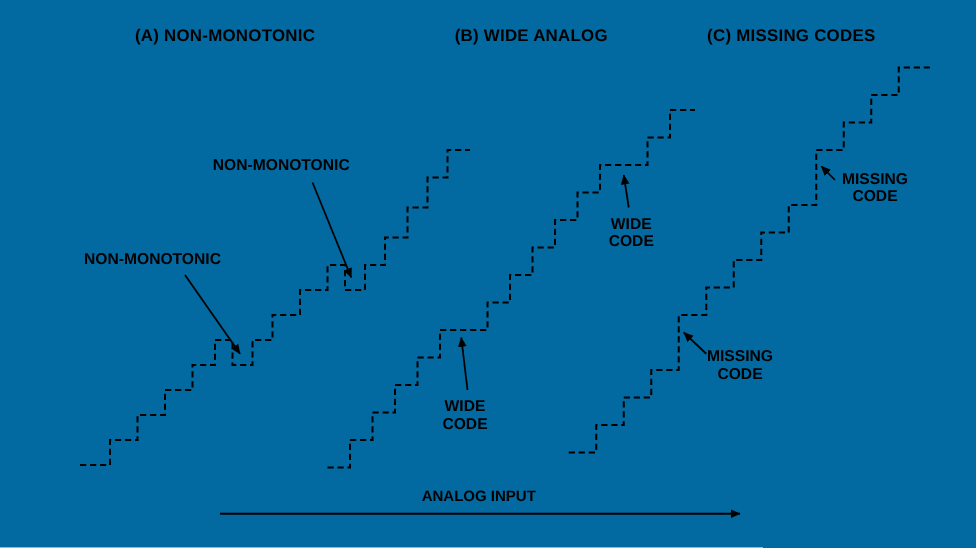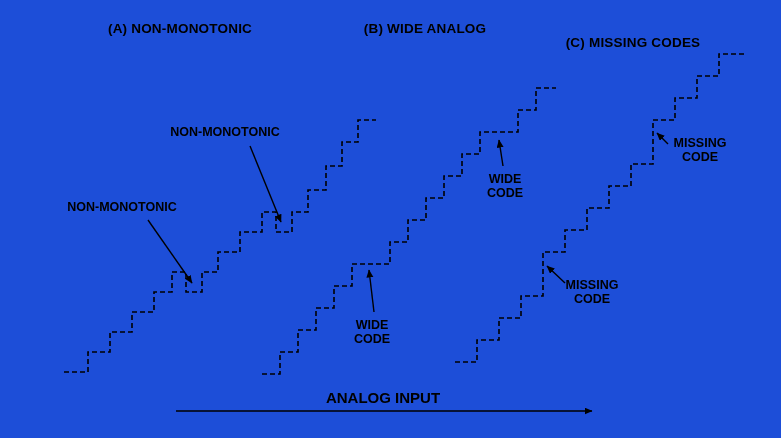--- a/index.html
+++ b/index.html
@@ -12,31 +12,31 @@
     position:absolute;transform:translate(-50%,-50%);
     font-weight:bold;font-size:13.5px;letter-spacing:.2px;white-space:nowrap;
   }
   .ann{
     position:absolute;transform:translate(-50%,-50%);
     font-weight:bold;font-size:12.5px;line-height:14px;
     text-align:center;white-space:pre-line;
   }
   .axis-label{
     position:absolute;transform:translate(-50%,-50%);
-    font-weight:bold;font-size:15px;white-space:nowrap;
+    font-weight:bold;font-size:12px;white-space:nowrap;
   }
 </style>
 </head>
 <body>
 
-<div class="canvas" id="canvas" style="background: #1d4ed8;">
+<div class="canvas" id="canvas" style="background: #0369a1;">
 
   <div class="panel-title" style="left:180px;top:28px;">(A) NON-MONOTONIC</div>
   <div class="panel-title" style="left:425px;top:28px;">(B) WIDE ANALOG</div>
-  <div class="panel-title" style="left:633px;top:28px;margin-top:14px;">(C) MISSING CODES</div>
+  <div class="panel-title" style="left:633px;top:28px;">(C) MISSING CODES</div>
 
   <svg id="diagram-svg" width="781" height="438" viewBox="0 0 781 438">
     <defs>
       <marker id="arrowhead" markerWidth="10" markerHeight="8" refX="7.5" refY="3.5" orient="auto" markerUnits="userSpaceOnUse">
         <polygon points="0 0, 8 3.5, 0 7" fill="#000000"></polygon>
       </marker>
     </defs>
     <g id="staircase-layer">
         <polyline points="64,372 88,372 88,352 110,352 110,332 132,332 132,312 154,312 154,292 172,292 172,272 186,272 186,292 202,292 202,272 218,272 218,252 240,252 240,232 262,232 262,212 276,212 276,232 292,232 292,212 308,212 308,190 326,190 326,166 342,166 342,142 358,142 358,120 376,120" fill="none" stroke="#000000" stroke-width="1.6" stroke-dasharray="5 3"></polyline>
         <polyline points="262,374 280,374 280,352 298,352 298,330 316,330 316,308 334,308 334,286 352,286 352,264 390,264 390,242 408,242 408,220 426,220 426,198 444,198 444,176 462,176 462,154 480,154 480,132 518,132 518,110 536,110 536,88 556,88" fill="none" stroke="#000000" stroke-width="1.6" stroke-dasharray="5 3"></polyline>

